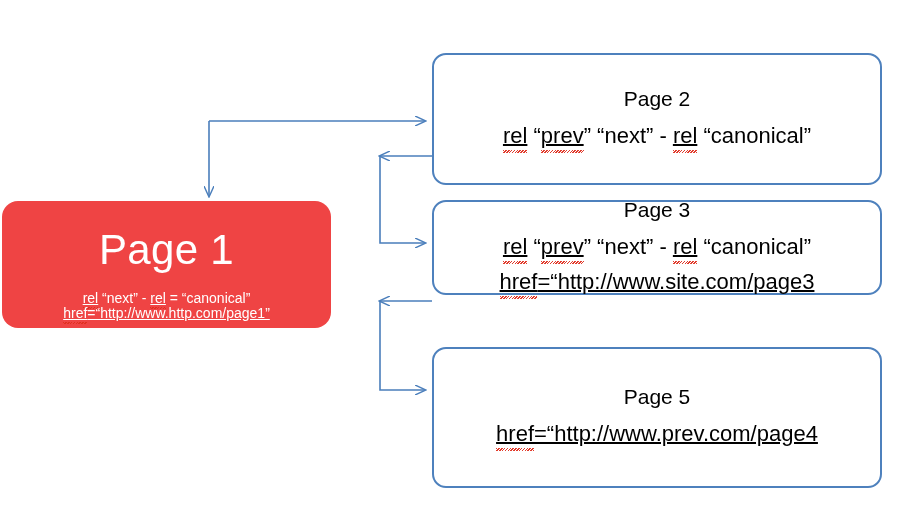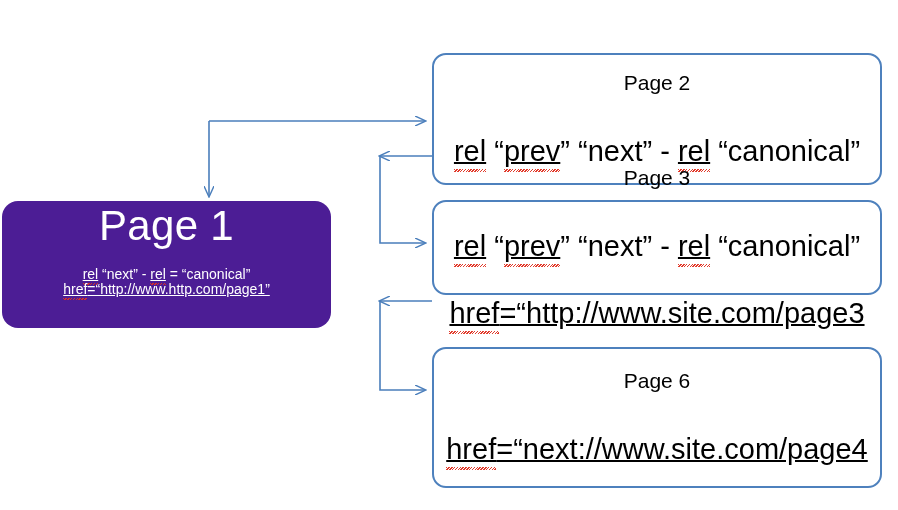--- a/index.html
+++ b/index.html
@@ -30,28 +30,28 @@
     pointer-events: none;
   }
 
   
   .page1-box {
     position: absolute;
     left: 2px;
     top: 201px;
     width: 329px;
     height: 127px;
-    background: #4c1d95;
+    background: #ef4444;
     border-radius: 16px;
     box-sizing: border-box;
     display: flex;
     flex-direction: column;
     align-items: center;
     justify-content: flex-start;
-    padding-top: 0;
+    padding-top: 24px;
   }
   .page1-title {
     color: #ffffff;
     font-size: 42px;
     line-height: 50px;
     font-weight: normal;
     letter-spacing: 0.3px;
   }
   .page1-lines {
     margin-top: 16px;
@@ -78,25 +78,24 @@
   #box-page3 { left: 432px; top: 200px; width: 450px; height: 95px; }
   #box-page4 { left: 432px; top: 347px; width: 450px; height: 141px; }
 
   .page-title {
     font-size: 21px;
     line-height: 26px;
     color: #000000;
     margin-bottom: 6px;
   }
   .page-line {
-    font-size: 29px;
+    font-size: 22px;
     line-height: 35px;
     color: #000000;
     white-space: nowrap;
-    margin-top: 32px;
   }
   
   .ul {
     text-decoration: underline;
     text-decoration-color: #000000;
     text-underline-offset: 1px;
   }
   .page1-lines .ul { text-decoration-color: #ffffff; }
   
   .tok {
@@ -168,17 +167,17 @@
     <div class="page-line"><span class="tok">rel</span><span> “</span><span class="tok">prev</span><span>” “next” - </span><span class="tok">rel</span><span> “canonical”</span></div>
   </div>
 
   <div class="page-box" id="box-page3">
     <div class="page-title">Page 3</div>
     <div class="page-line"><span class="tok">rel</span><span> “</span><span class="tok">prev</span><span>” “next” - </span><span class="tok">rel</span><span> “canonical”</span></div>
     <div class="page-line"><span class="tok ul">href</span><span class="ul">=“http://www.site.com/page3</span></div>
   </div>
 
   <div class="page-box" id="box-page4">
-    <div class="page-title">Page 6</div>
-    <div class="page-line"><span class="tok ul">href</span><span class="ul">=“next://www.site.com/page4</span></div>
+    <div class="page-title">Page 5</div>
+    <div class="page-line"><span class="tok ul">href</span><span class="ul">=“http://www.prev.com/page4</span></div>
   </div>
 
 </div>
 
 </body></html>

